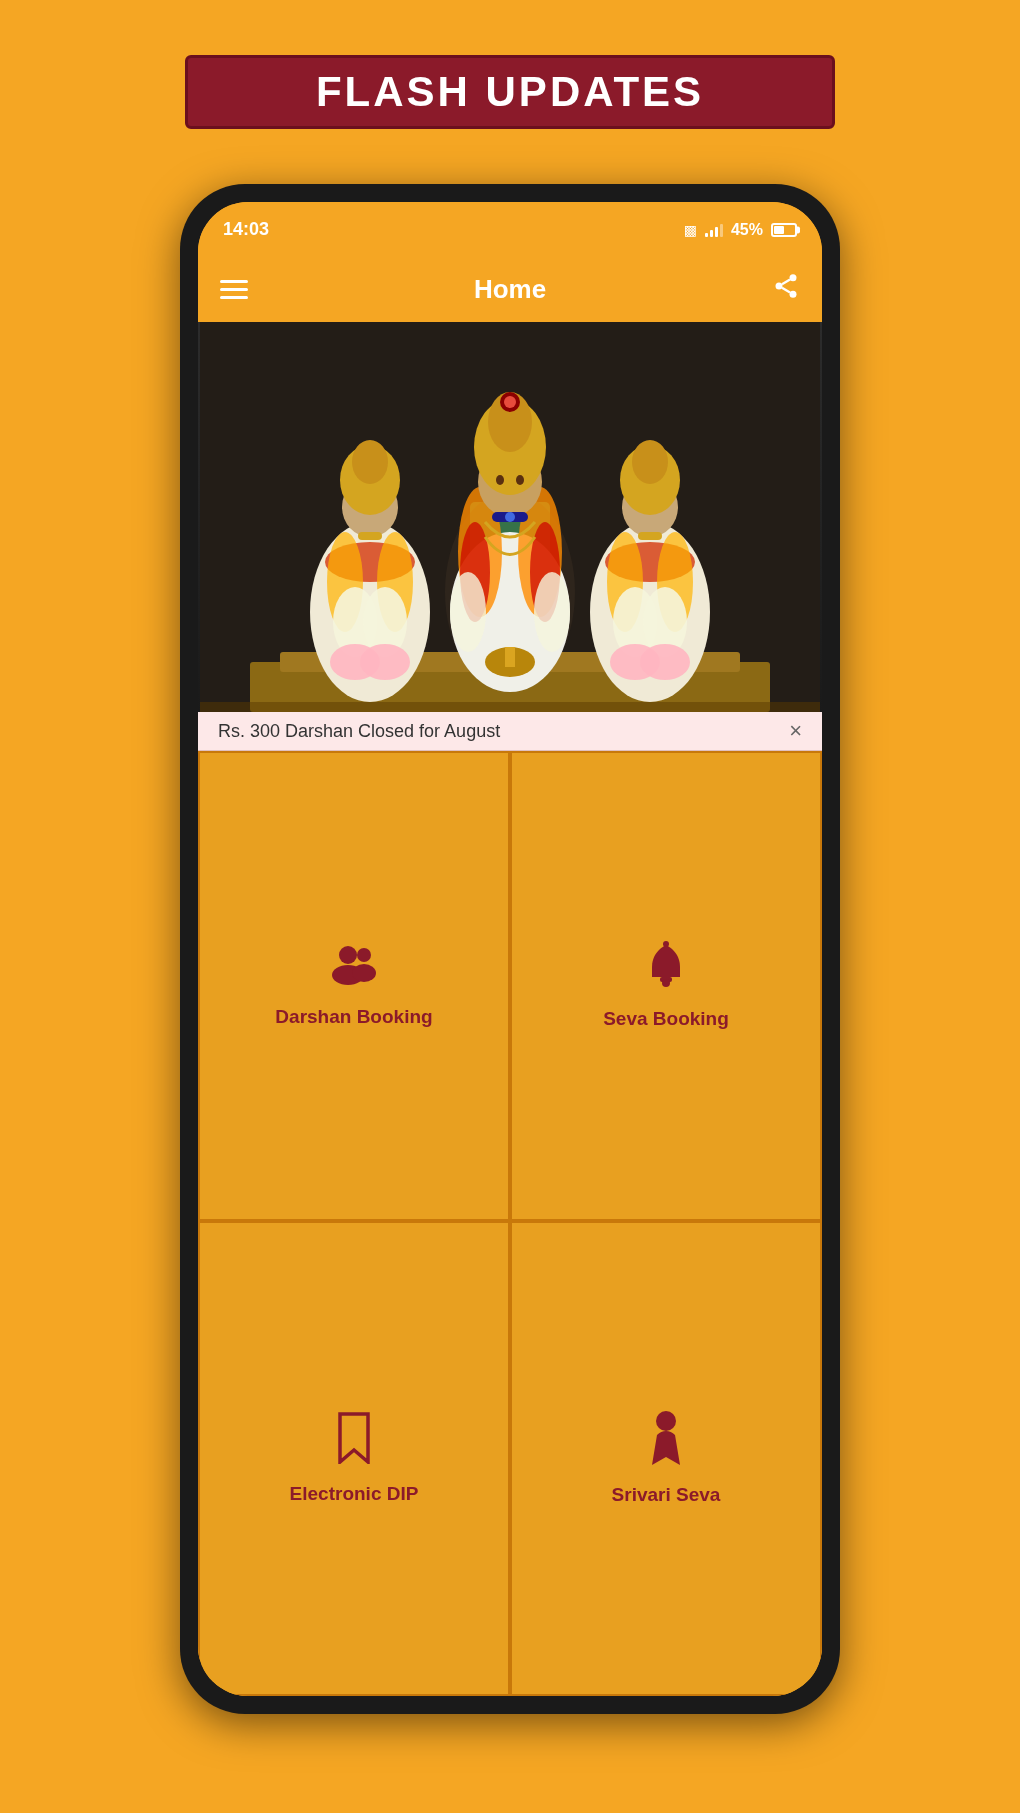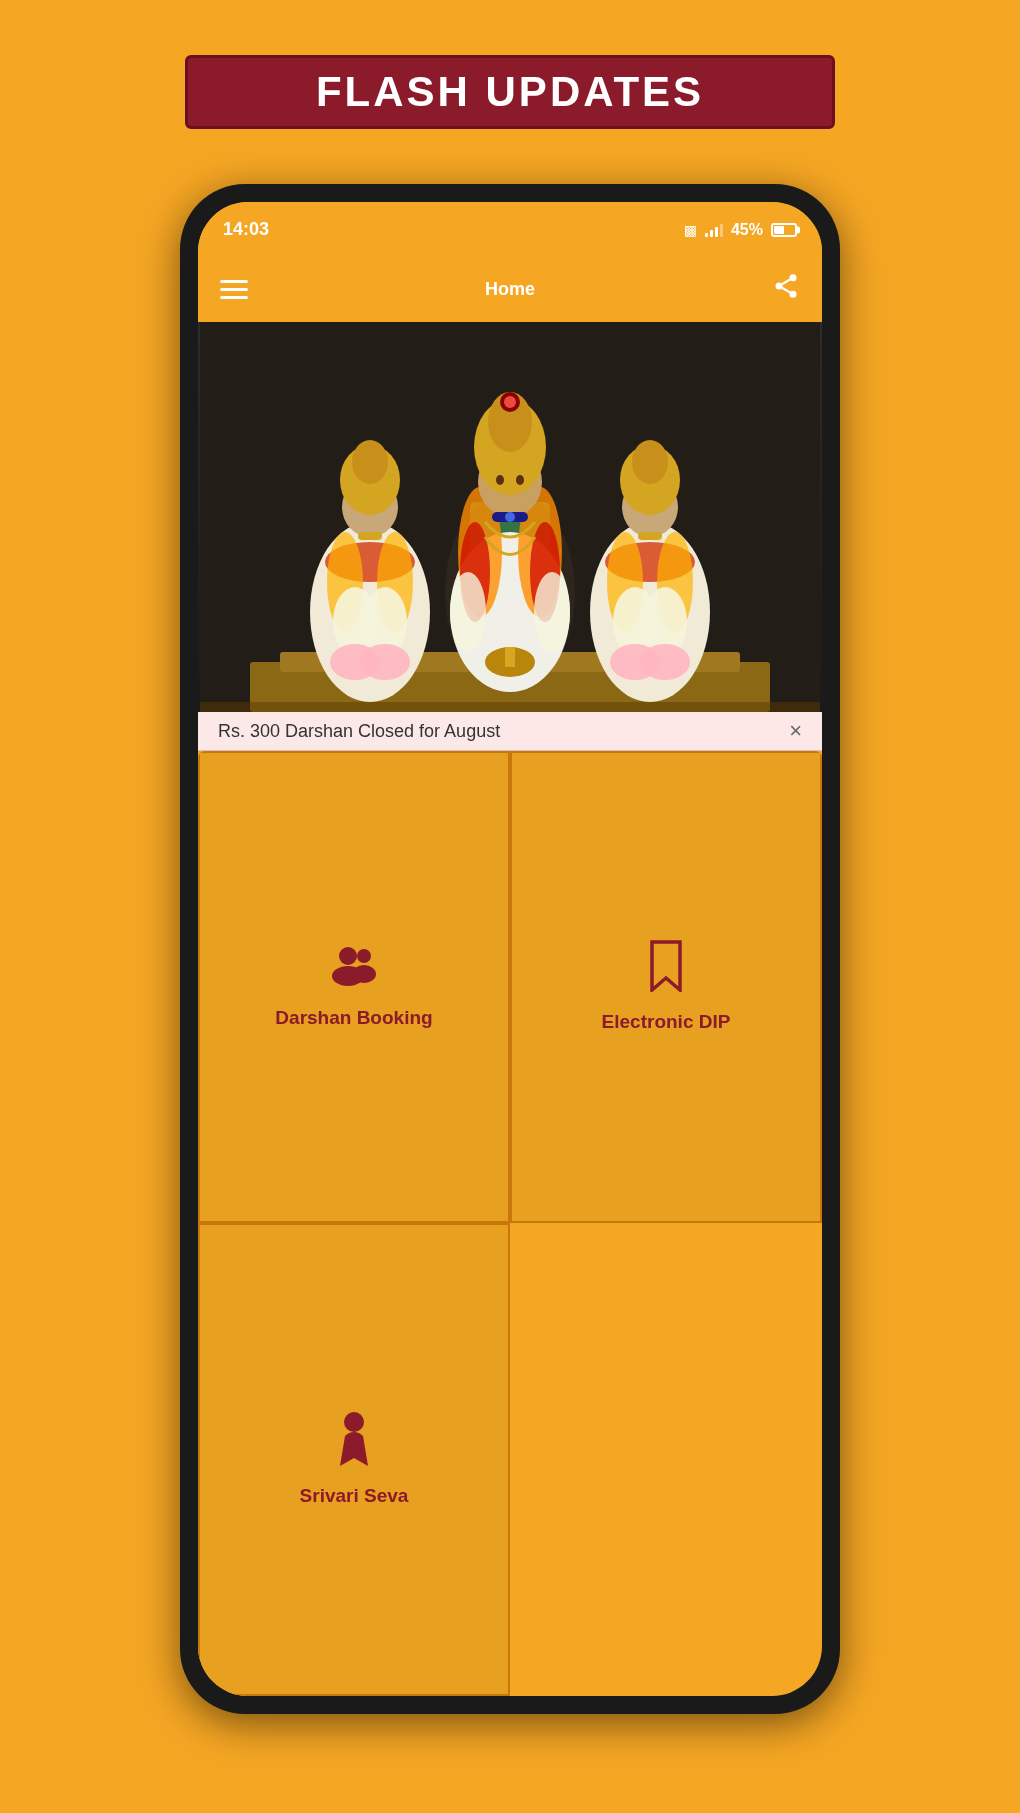--- a/index.html
+++ b/index.html
@@ -119,21 +119,21 @@
     .hamburger-icon span {
       width: 28px;
       height: 3px;
       background: white;
       border-radius: 2px;
       display: block;
     }
 
     .header-title {
       color: white;
-      font-size: 18px;
+      font-size: 26px;
       font-weight: bold;
     }
 
     .share-icon {
       color: white;
       font-size: 26px;
       cursor: pointer;
     }
 
     .hero-image {
@@ -173,21 +173,20 @@
       color: #666;
       font-size: 22px;
       cursor: pointer;
     }
 
     .menu-grid {
       display: grid;
       grid-template-columns: 1fr 1fr;
       flex: 1;
       overflow: hidden;
-      border-radius: 7px;
     }
 
     .menu-cell {
       background: #E8A020;
       border: 2px solid #C8780A;
       display: flex;
       flex-direction: column;
       align-items: center;
       justify-content: center;
       padding: 28px 15px;
@@ -372,20 +371,31 @@
           <svg width="52" height="44" viewBox="0 0 52 44" fill="#8B1A2A">
             <circle cx="20" cy="12" r="9"></circle>
             <circle cx="36" cy="12" r="7"></circle>
             <ellipse cx="20" cy="32" rx="16" ry="10"></ellipse>
             <ellipse cx="36" cy="30" rx="12" ry="9"></ellipse>
           </svg>
         </div>
         <span class="menu-label">Darshan Booking</span>
       </div>
 
+      <div class="menu-cell">
+        <div class="menu-icon">
+          <svg width="44" height="48" viewBox="0 0 44 48" fill="#8B1A2A">
+            <path d="M22 4 C22 4 8 10 8 26 L8 36 L36 36 L36 26 C36 10 22 4 22 4Z"></path>
+            <rect x="16" y="36" width="12" height="5" rx="2"></rect>
+            <circle cx="22" cy="42" r="4"></circle>
+            <rect x="19" y="0" width="6" height="6" rx="3"></rect>
+          </svg>
+        </div>
+        <span class="menu-label">Seva Booking</span>
+      </div>
 
 
       <div class="menu-cell">
         <div class="menu-icon">
           <svg width="40" height="52" viewBox="0 0 40 52" fill="none" stroke="#8B1A2A" stroke-width="3.5">
             <path d="M6 2 L34 2 L34 50 L20 38 L6 50 Z" fill="none"></path>
           </svg>
         </div>
         <span class="menu-label">Electronic DIP</span>
       </div>

